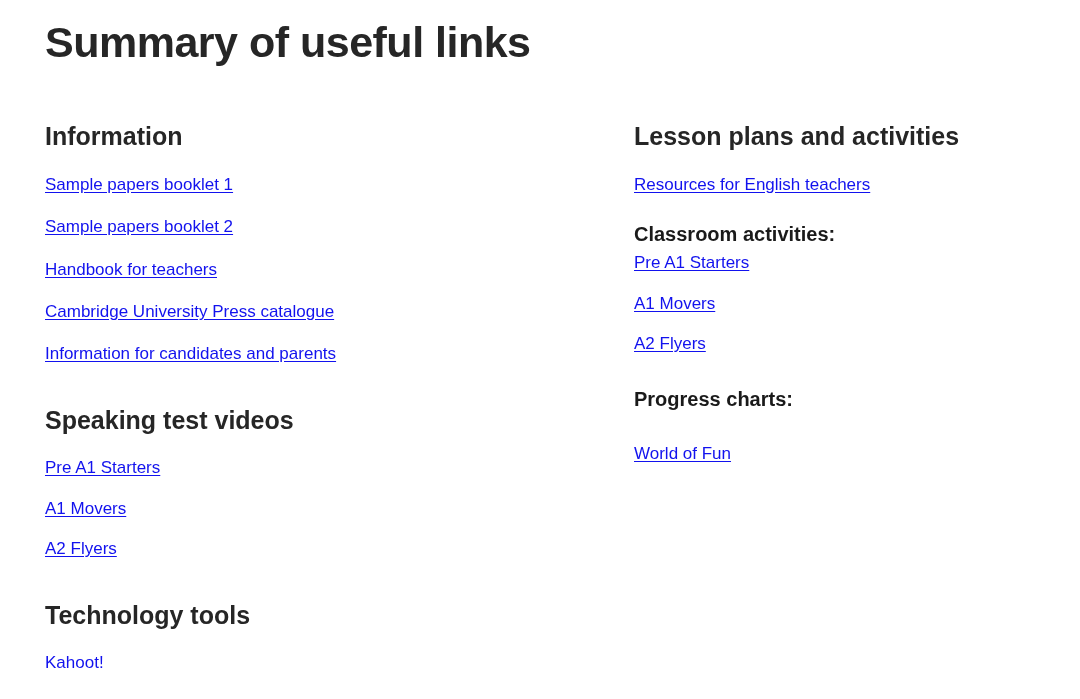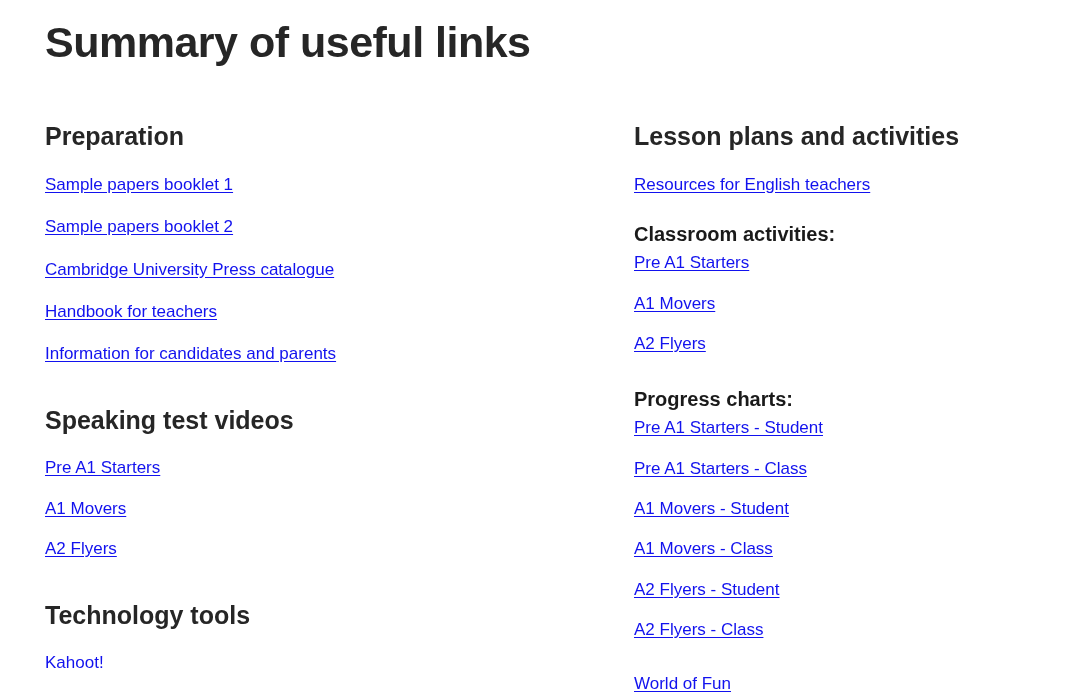--- a/index.html
+++ b/index.html
@@ -90,33 +90,33 @@
 
 <div class="page">
 
   <h1 class="page-title">Summary of useful links</h1>
 
   <div class="columns">
 
     <div class="col col-left">
 
       <div class="section">
-        <h2 class="section-heading">Preparation</h2>
+        <h2 class="section-heading">Information</h2>
         <ul class="links">
           <li class="link-item">
             <a class="link" href="#">Sample papers booklet 1</a>
           </li>
           <li class="link-item">
             <a class="link" href="#">Sample papers booklet 2</a>
           </li>
           <li class="link-item">
-            <a class="link" href="#">Cambridge University Press catalogue</a>
+            <a class="link" href="#">Handbook for teachers</a>
           </li>
           <li class="link-item">
-            <a class="link" href="#">Handbook for teachers</a>
+            <a class="link" href="#">Cambridge University Press catalogue</a>
           </li>
           <li class="link-item">
             <a class="link" href="#">Information for candidates and parents</a>
           </li>
         </ul>
       </div>
 
       <div class="section">
         <h2 class="section-heading">Speaking test videos</h2>
         <ul class="links">
@@ -164,40 +164,20 @@
               <a class="link" href="#">A1 Movers</a>
             </li>
             <li class="link-item tight">
               <a class="link" href="#">A2 Flyers</a>
             </li>
           </ul>
         </div>
 
         <div class="group">
           <div class="sub-label">Progress charts:</div>
-          <ul class="links">
-            <li class="link-item tight">
-              <a class="link" href="#">Pre A1 Starters - Student</a>
-            </li>
-            <li class="link-item tight">
-              <a class="link" href="#">Pre A1 Starters - Class</a>
-            </li>
-            <li class="link-item tight">
-              <a class="link" href="#">A1 Movers - Student</a>
-            </li>
-            <li class="link-item tight">
-              <a class="link" href="#">A1 Movers - Class</a>
-            </li>
-            <li class="link-item tight">
-              <a class="link" href="#">A2 Flyers - Student</a>
-            </li>
-            <li class="link-item tight">
-              <a class="link" href="#">A2 Flyers - Class</a>
-            </li>
-          </ul>
         </div>
 
         <div class="group group-gap-lg">
           <ul class="links">
             <li class="link-item">
               <a class="link" href="#">World of Fun</a>
             </li>
           </ul>
         </div>
 

